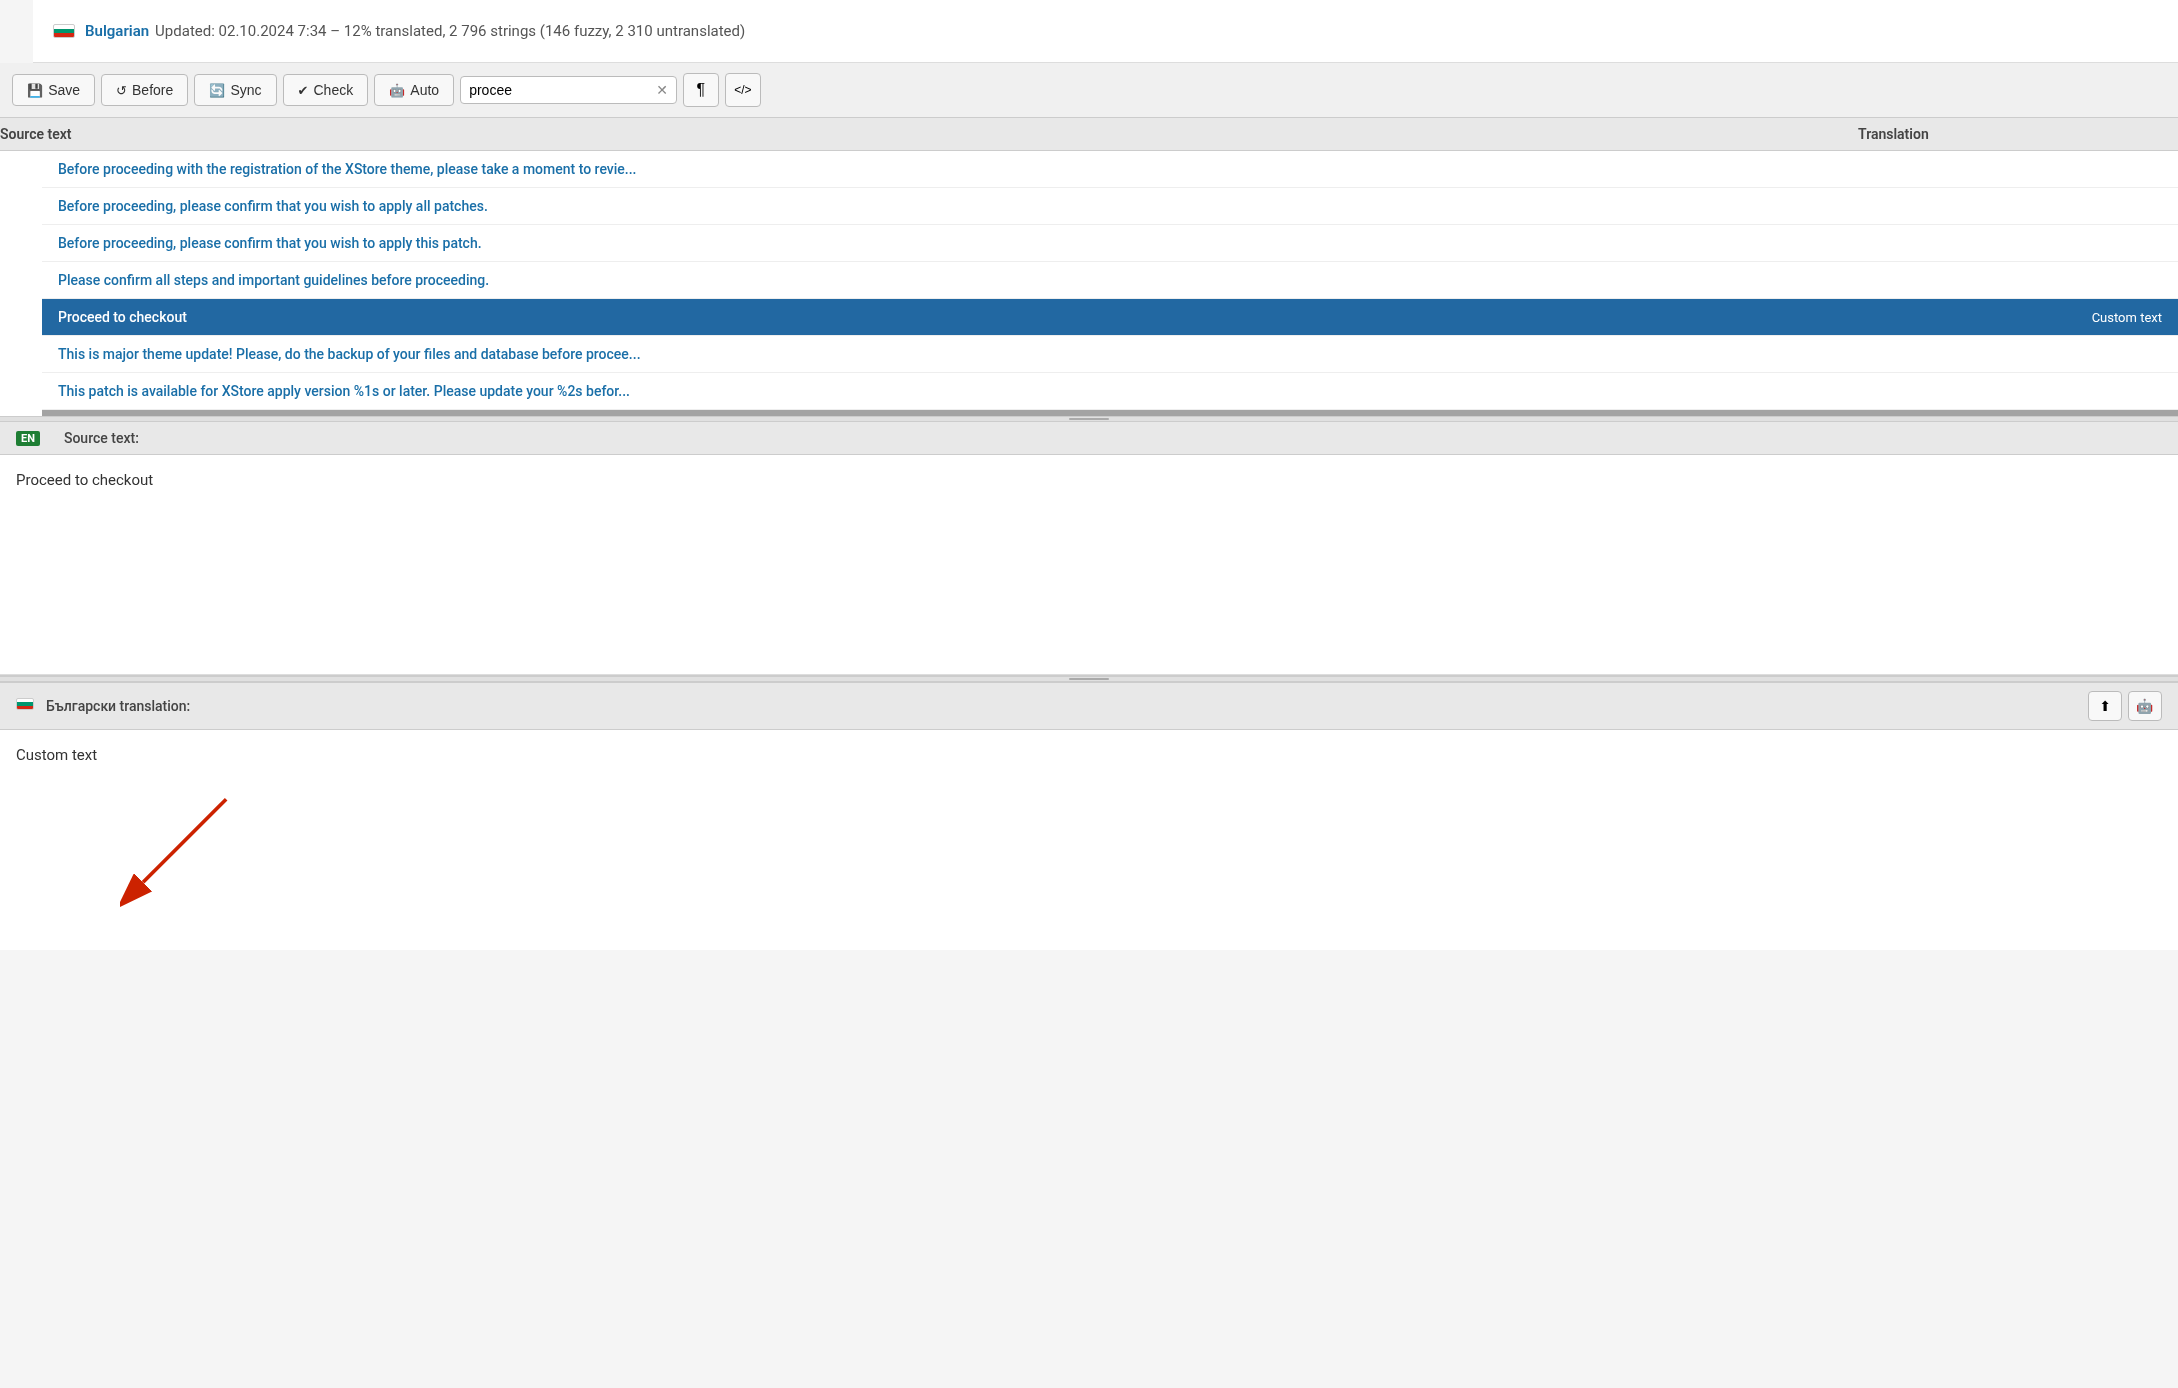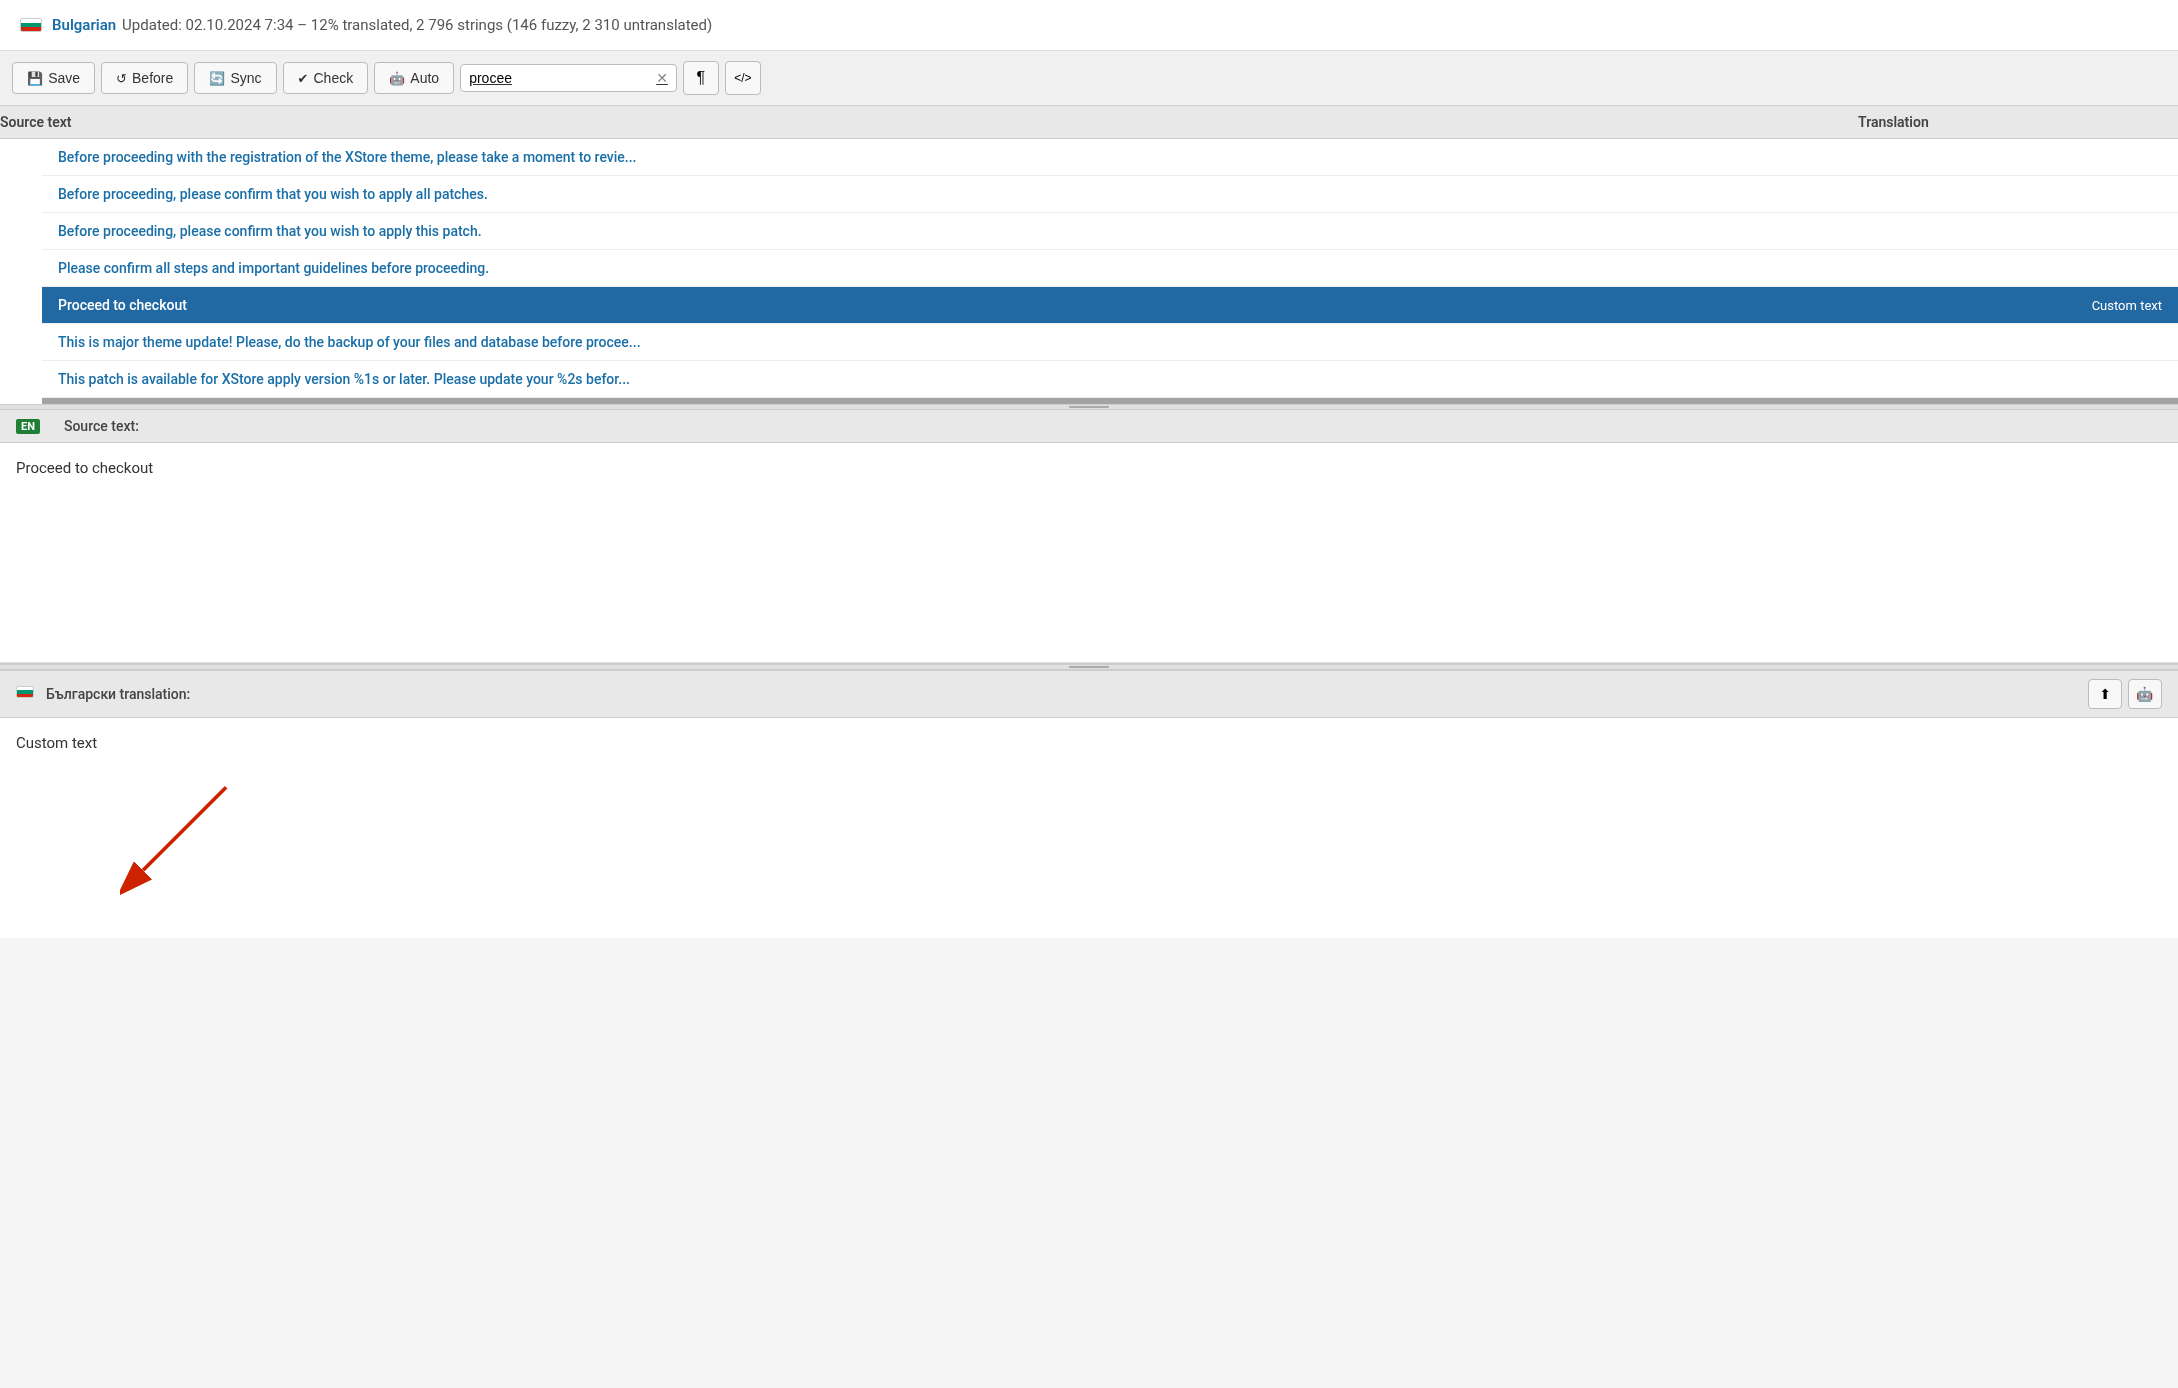--- a/index.html
+++ b/index.html
@@ -7,25 +7,26 @@
       font-family: -apple-system, BlinkMacSystemFont, "Segoe UI", Roboto, sans-serif;
       font-size: 14px;
       background: #f5f5f5;
       color: #333;
       width: 2178px;
       min-height: 1388px;
     }
 
     .header-bar {
       background: #fff;
-      padding: 16px 20px;
+      padding: 22px 20px;
       border-bottom: 1px solid #ddd;
       display: flex;
       align-items: center;
       gap: 6px;
+      margin-left: 33px;
     }
 
     .header-status {
       font-size: 15px;
       color: #555;
     }
 
     .flag-bg {
       display: inline-block;
       width: 22px;
@@ -76,21 +77,20 @@
 
     .search-box {
       display: flex;
       align-items: center;
       border: 1px solid #bbb;
       border-radius: 4px;
       background: #fff;
       padding: 5px 8px;
       gap: 6px;
       min-width: 200px;
-      text-decoration: underline;
     }
 
     .search-box input {
       border: none;
       outline: none;
       font-size: 14px;
       background: transparent;
       flex: 1;
     }
 

